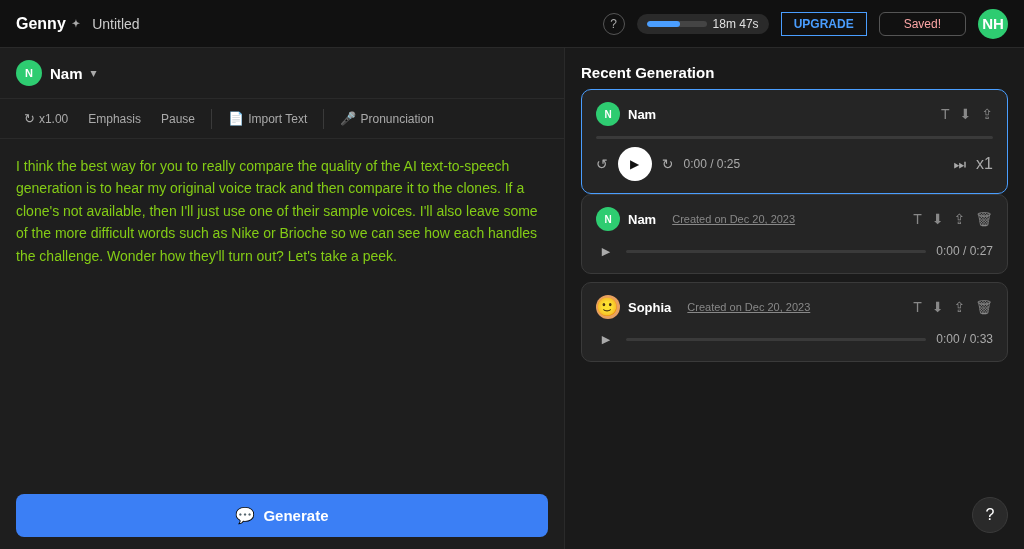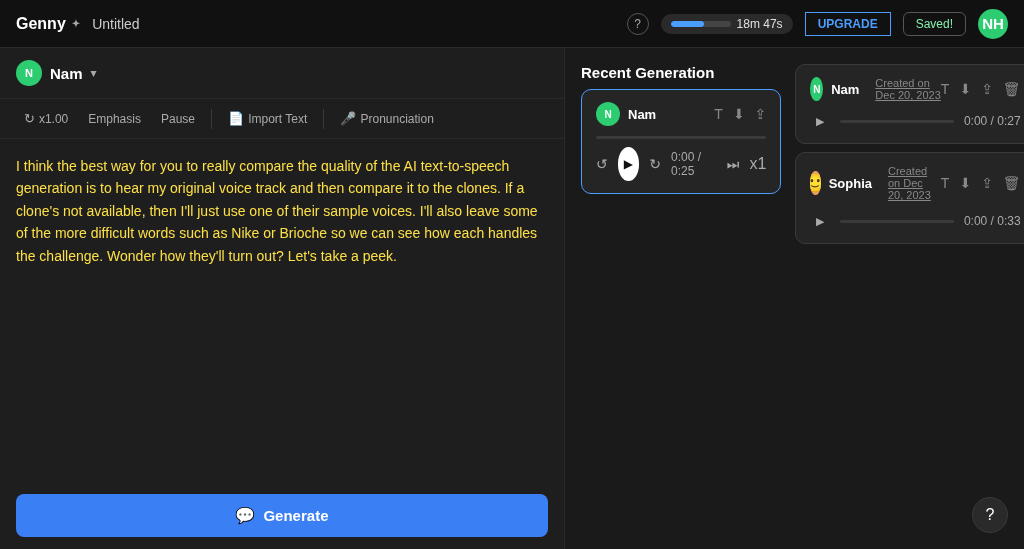--- a/index.html
+++ b/index.html
@@ -71,23 +71,23 @@
       color: #4a9eff;
       border-radius: 0;
       padding: 4px 12px;
       font-size: 12px;
       cursor: pointer;
       font-weight: 700;
     }
     .saved-btn {
       background: transparent;
       border: 1px solid #555;
-      color: #86efac;
+      color: #fca5a5;
       border-radius: 6px;
-      padding: 4px 12px;
+      padding: 4px 24px;
       font-size: 12px;
       cursor: pointer;
     }
     .avatar-nh {
       width: 30px; height: 30px;
       background: #2ecc71;
       border-radius: 50%;
       display: flex; align-items: center; justify-content: center;
       font-size: 15px;
       font-weight: 700;
@@ -155,21 +155,21 @@
     .toolbar-sep {
       width: 1px; height: 20px;
       background: #3a3a3a;
       margin: 0 4px;
     }
     .toolbar-icon { font-size: 13px; }
 
     .text-area {
       flex: 1;
       padding: 16px;
-      color: #fde047;
+      color: #84cc16;
       font-size: 14px;
       line-height: 1.6;
       overflow-y: auto;
     }
 
     .bottom-bar {
       padding: 8px 16px;
       display: flex;
       align-items: center;
       justify-content: space-between;
@@ -201,22 +201,21 @@
       justify-content: center;
       gap: 8px;
     }
 
     
     .right-panel {
       flex: 1;
       background: #1a1a1a;
       padding: 16px;
       display: flex;
-      flex-direction: row;
-      gap: 14px;
+      flex-direction: column;
       overflow-y: auto;
     }
 
     .section-title {
       font-size: 15px;
       font-weight: 600;
       color: #fff;
       margin-bottom: 8px;
     }
 

